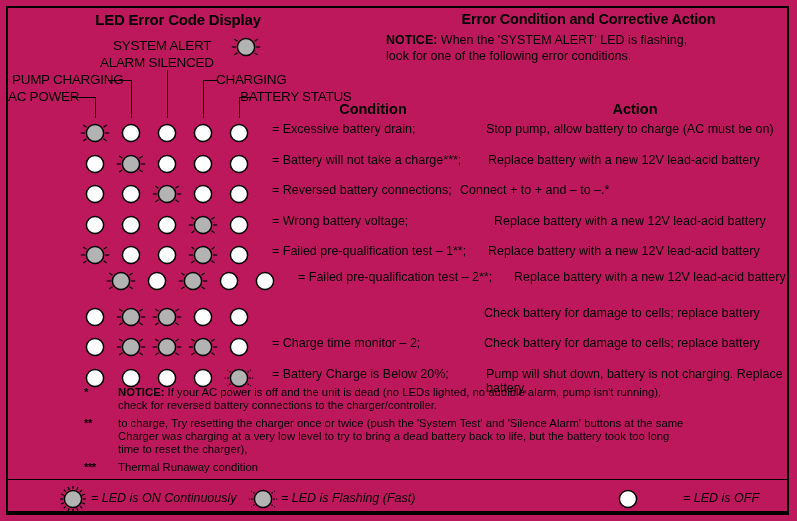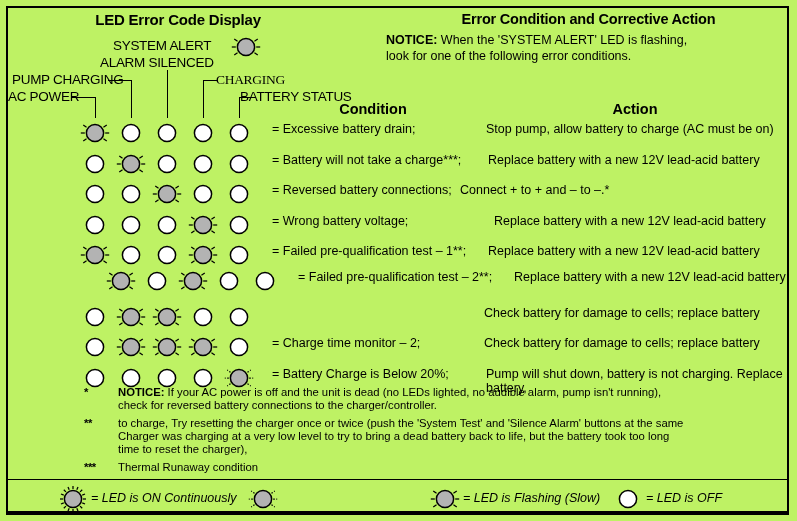--- a/index.html
+++ b/index.html
@@ -6,21 +6,21 @@
   body{
     font-family:"Liberation Sans", sans-serif;
     color:#000;
     -webkit-font-smoothing:none;
   }
   #page{
     position:relative;
     width:797px;
     height:521px;
     overflow:hidden;
-    background:#bef264;
+    background:#be185d;
   }
   .outer-frame{
     position:absolute;
     left:6px; top:6px;
     width:783px; height:507px;
     border:2px solid #000;
     box-sizing:border-box;
   }
   .abs{position:absolute;}
 
@@ -46,21 +46,21 @@
   
   .lbl{
     font-size:13.5px;
     letter-spacing:-.3px;
     white-space:nowrap;
     line-height:14px;
   }
   .lbl-sysalert{ left:113px; top:39px; }
   .lbl-alarm   { left:100px; top:56px; }
   .lbl-pump    { left:12px;  top:73px; }
-  .lbl-charge  { left:216px; top:73px;font-family:Liberation Serif, serif; }
+  .lbl-charge  { left:216px; top:73px; }
   .lbl-acpwr   { left:8px;   top:90px; }
   .lbl-batt    { left:240px; top:90px; }
 
   
   .ln{ position:absolute; background:#000; }
   .ln-h{ height:1px; }
   .ln-v{ width:1px; }
 
   
   .col-cond{
@@ -694,38 +694,23 @@
               <line x1="23.456183240061424" y1="9.296232384598383" x2="26.772333530281593" y2="7.059460770715394" stroke="#000000" stroke-width="1.25" stroke-dasharray="1.6 1.5"></line>
               <line x1="6.543816759938574" y1="9.296232384598383" x2="3.2276664697184057" y2="7.059460770715398" stroke="#000000" stroke-width="1.25" stroke-dasharray="1.6 1.5"></line>
               <line x1="25.2" y1="15" x2="29.2" y2="15" stroke="#000000" stroke-width="1.25" stroke-dasharray="1.6 1.5"></line>
               <line x1="4.800000000000001" y1="15.000000000000002" x2="0.8000000000000007" y2="15.000000000000002" stroke="#000000" stroke-width="1.25" stroke-dasharray="1.6 1.5"></line>
               <line x1="23.456183240061424" y1="20.703767615401617" x2="26.772333530281593" y2="22.940539229284607" stroke="#000000" stroke-width="1.25" stroke-dasharray="1.6 1.5"></line>
               <line x1="6.543816759938576" y1="20.703767615401617" x2="3.227666469718409" y2="22.940539229284607" stroke="#000000" stroke-width="1.25" stroke-dasharray="1.6 1.5"></line>
               <circle cx="15" cy="15" r="8.6" fill="#b3b3b3" stroke="#000000" stroke-width="1.5"></circle>
             </svg>
           </div>
         </div>
-      </div>
-      <div class="lg-item" style="left: 422px;">
-        <div class="lg-glyph">
-          <div class="led">
-            <svg width="30" height="30" viewBox="0 0 30 30">
-              <line x1="23.456183240061424" y1="9.296232384598383" x2="26.772333530281593" y2="7.059460770715394" stroke="#000000" stroke-width="1.25"></line>
-              <line x1="6.543816759938574" y1="9.296232384598383" x2="3.2276664697184057" y2="7.059460770715398" stroke="#000000" stroke-width="1.25"></line>
-              <line x1="25.2" y1="15" x2="29.2" y2="15" stroke="#000000" stroke-width="1.25"></line>
-              <line x1="4.800000000000001" y1="15.000000000000002" x2="0.8000000000000007" y2="15.000000000000002" stroke="#000000" stroke-width="1.25"></line>
-              <line x1="23.456183240061424" y1="20.703767615401617" x2="26.772333530281593" y2="22.940539229284607" stroke="#000000" stroke-width="1.25"></line>
-              <line x1="6.543816759938576" y1="20.703767615401617" x2="3.227666469718409" y2="22.940539229284607" stroke="#000000" stroke-width="1.25"></line>
-              <circle cx="15" cy="15" r="8.6" fill="#b3b3b3" stroke="#000000" stroke-width="1.5"></circle>
-            </svg>
-          </div>
-        </div>
-        <div class="lg-txt">= LED is Flashing (Slow)</div>
-      </div>
-      <div class="lg-item" style="left: 605px;">
+        <div class="lg-txt">= LED is Flashing (Fast)</div>
+      </div>
+      <div class="lg-item" style="left: 605px; gap: 37px;">
         <div class="lg-glyph">
           <div class="led">
             <svg width="30" height="30" viewBox="0 0 30 30">
               <circle cx="15" cy="15" r="8.6" fill="#ffffff" stroke="#000000" stroke-width="1.5"></circle>
             </svg>
           </div>
         </div>
         <div class="lg-txt">= LED is OFF</div>
       </div>
     </div>

